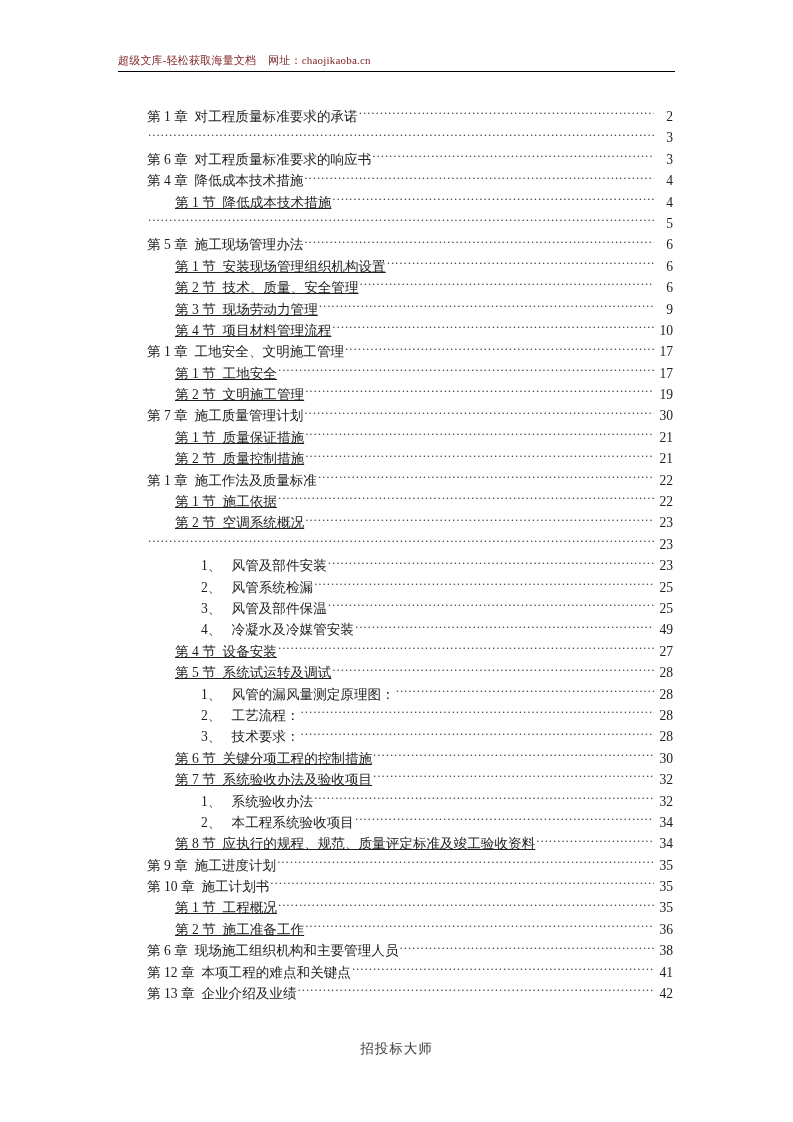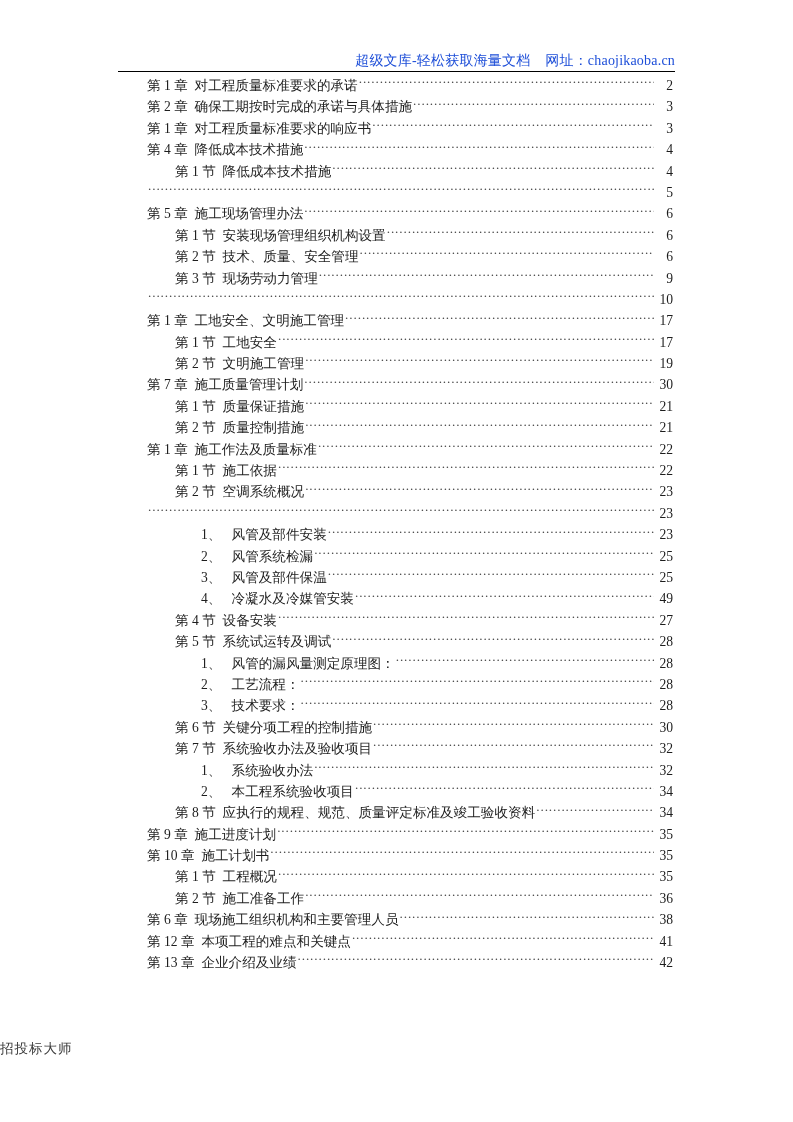--- a/index.html
+++ b/index.html
@@ -23,39 +23,39 @@
   }
 
   
   .header-block {
     position: absolute;
     left: 118px;
     top: 52px;
     width: 557px;
   }
   .header-text {
-    text-align: right;
-    font-size: 14px;
+    text-align: left;
+    font-size: 11px;
     line-height: 17px;
     letter-spacing: 0.2px;
-    color: #1d4ed8;
+    color: #7f1d1d;
     white-space: pre;
     font-family: "Liberation Serif", "DejaVu Serif", serif;
   }
   .header-rule {
     margin-top: 2px;
     border-bottom: 1.6px solid #000000;
     width: 100%;
   }
 
   
   .toc {
     position: absolute;
     left: 147px;
-    top: 75px;
+    top: 106px;
     width: 526px;
   }
   .toc-row {
     display: flex;
     align-items: baseline;
     font-size: 13.6px;
     line-height: 21.4px;
     height: 21.4px;
     color: #1d1d1d;
     white-space: nowrap;
@@ -84,29 +84,30 @@
   .toc-page {
     flex: 0 0 auto;
     min-width: 17px;
     text-align: right;
     font-size: 13.6px;
     color: #1d1d1d;
   }
 
   
   .lvl-1 .toc-label { padding-left: 0px; }
-  .lvl-2 .toc-label { padding-left: 28px; }
+  .lvl-2 .toc-label { padding-left: 28px; text-decoration: underline; }
   .lvl-3 .toc-label { padding-left: 54px; }
 
   
   .footer {
     position: absolute;
     left: 0;
     top: 1040px;
     width: 793px;
+    text-align: center;
     font-size: 13.5px;
     color: #3a3a3a;
     letter-spacing: 1px;
   }
 </style>
 </head>
 <body>
 
 <div class="page">
 
@@ -115,26 +116,25 @@
     <div class="header-rule"></div>
   </div>
 
   <div class="toc" id="toc-list">
       <div class="toc-row lvl-1">
         <span class="toc-label">第 1 章  对工程质量标准要求的承诺</span>
         <span class="toc-leader"></span>
         <span class="toc-page">2</span>
       </div>
       <div class="toc-row lvl-1">
-        <span class="toc-label">第 2 章  确保工期按时完成的承诺与具体措施</span>
         <span class="toc-leader"></span>
         <span class="toc-page">3</span>
       </div>
       <div class="toc-row lvl-1">
-        <span class="toc-label">第 1 章  对工程质量标准要求的响应书</span>
+        <span class="toc-label">第 6 章  对工程质量标准要求的响应书</span>
         <span class="toc-leader"></span>
         <span class="toc-page">3</span>
       </div>
       <div class="toc-row lvl-1">
         <span class="toc-label">第 4 章  降低成本技术措施</span>
         <span class="toc-leader"></span>
         <span class="toc-page">4</span>
       </div>
       <div class="toc-row lvl-2">
         <span class="toc-label">第 1 节  降低成本技术措施</span>
@@ -159,20 +159,21 @@
         <span class="toc-label">第 2 节  技术、质量、安全管理</span>
         <span class="toc-leader"></span>
         <span class="toc-page">6</span>
       </div>
       <div class="toc-row lvl-2">
         <span class="toc-label">第 3 节  现场劳动力管理</span>
         <span class="toc-leader"></span>
         <span class="toc-page">9</span>
       </div>
       <div class="toc-row lvl-2">
+        <span class="toc-label">第 4 节  项目材料管理流程</span>
         <span class="toc-leader"></span>
         <span class="toc-page">10</span>
       </div>
       <div class="toc-row lvl-1">
         <span class="toc-label">第 1 章  工地安全、文明施工管理</span>
         <span class="toc-leader"></span>
         <span class="toc-page">17</span>
       </div>
       <div class="toc-row lvl-2">
         <span class="toc-label">第 1 节  工地安全</span>

